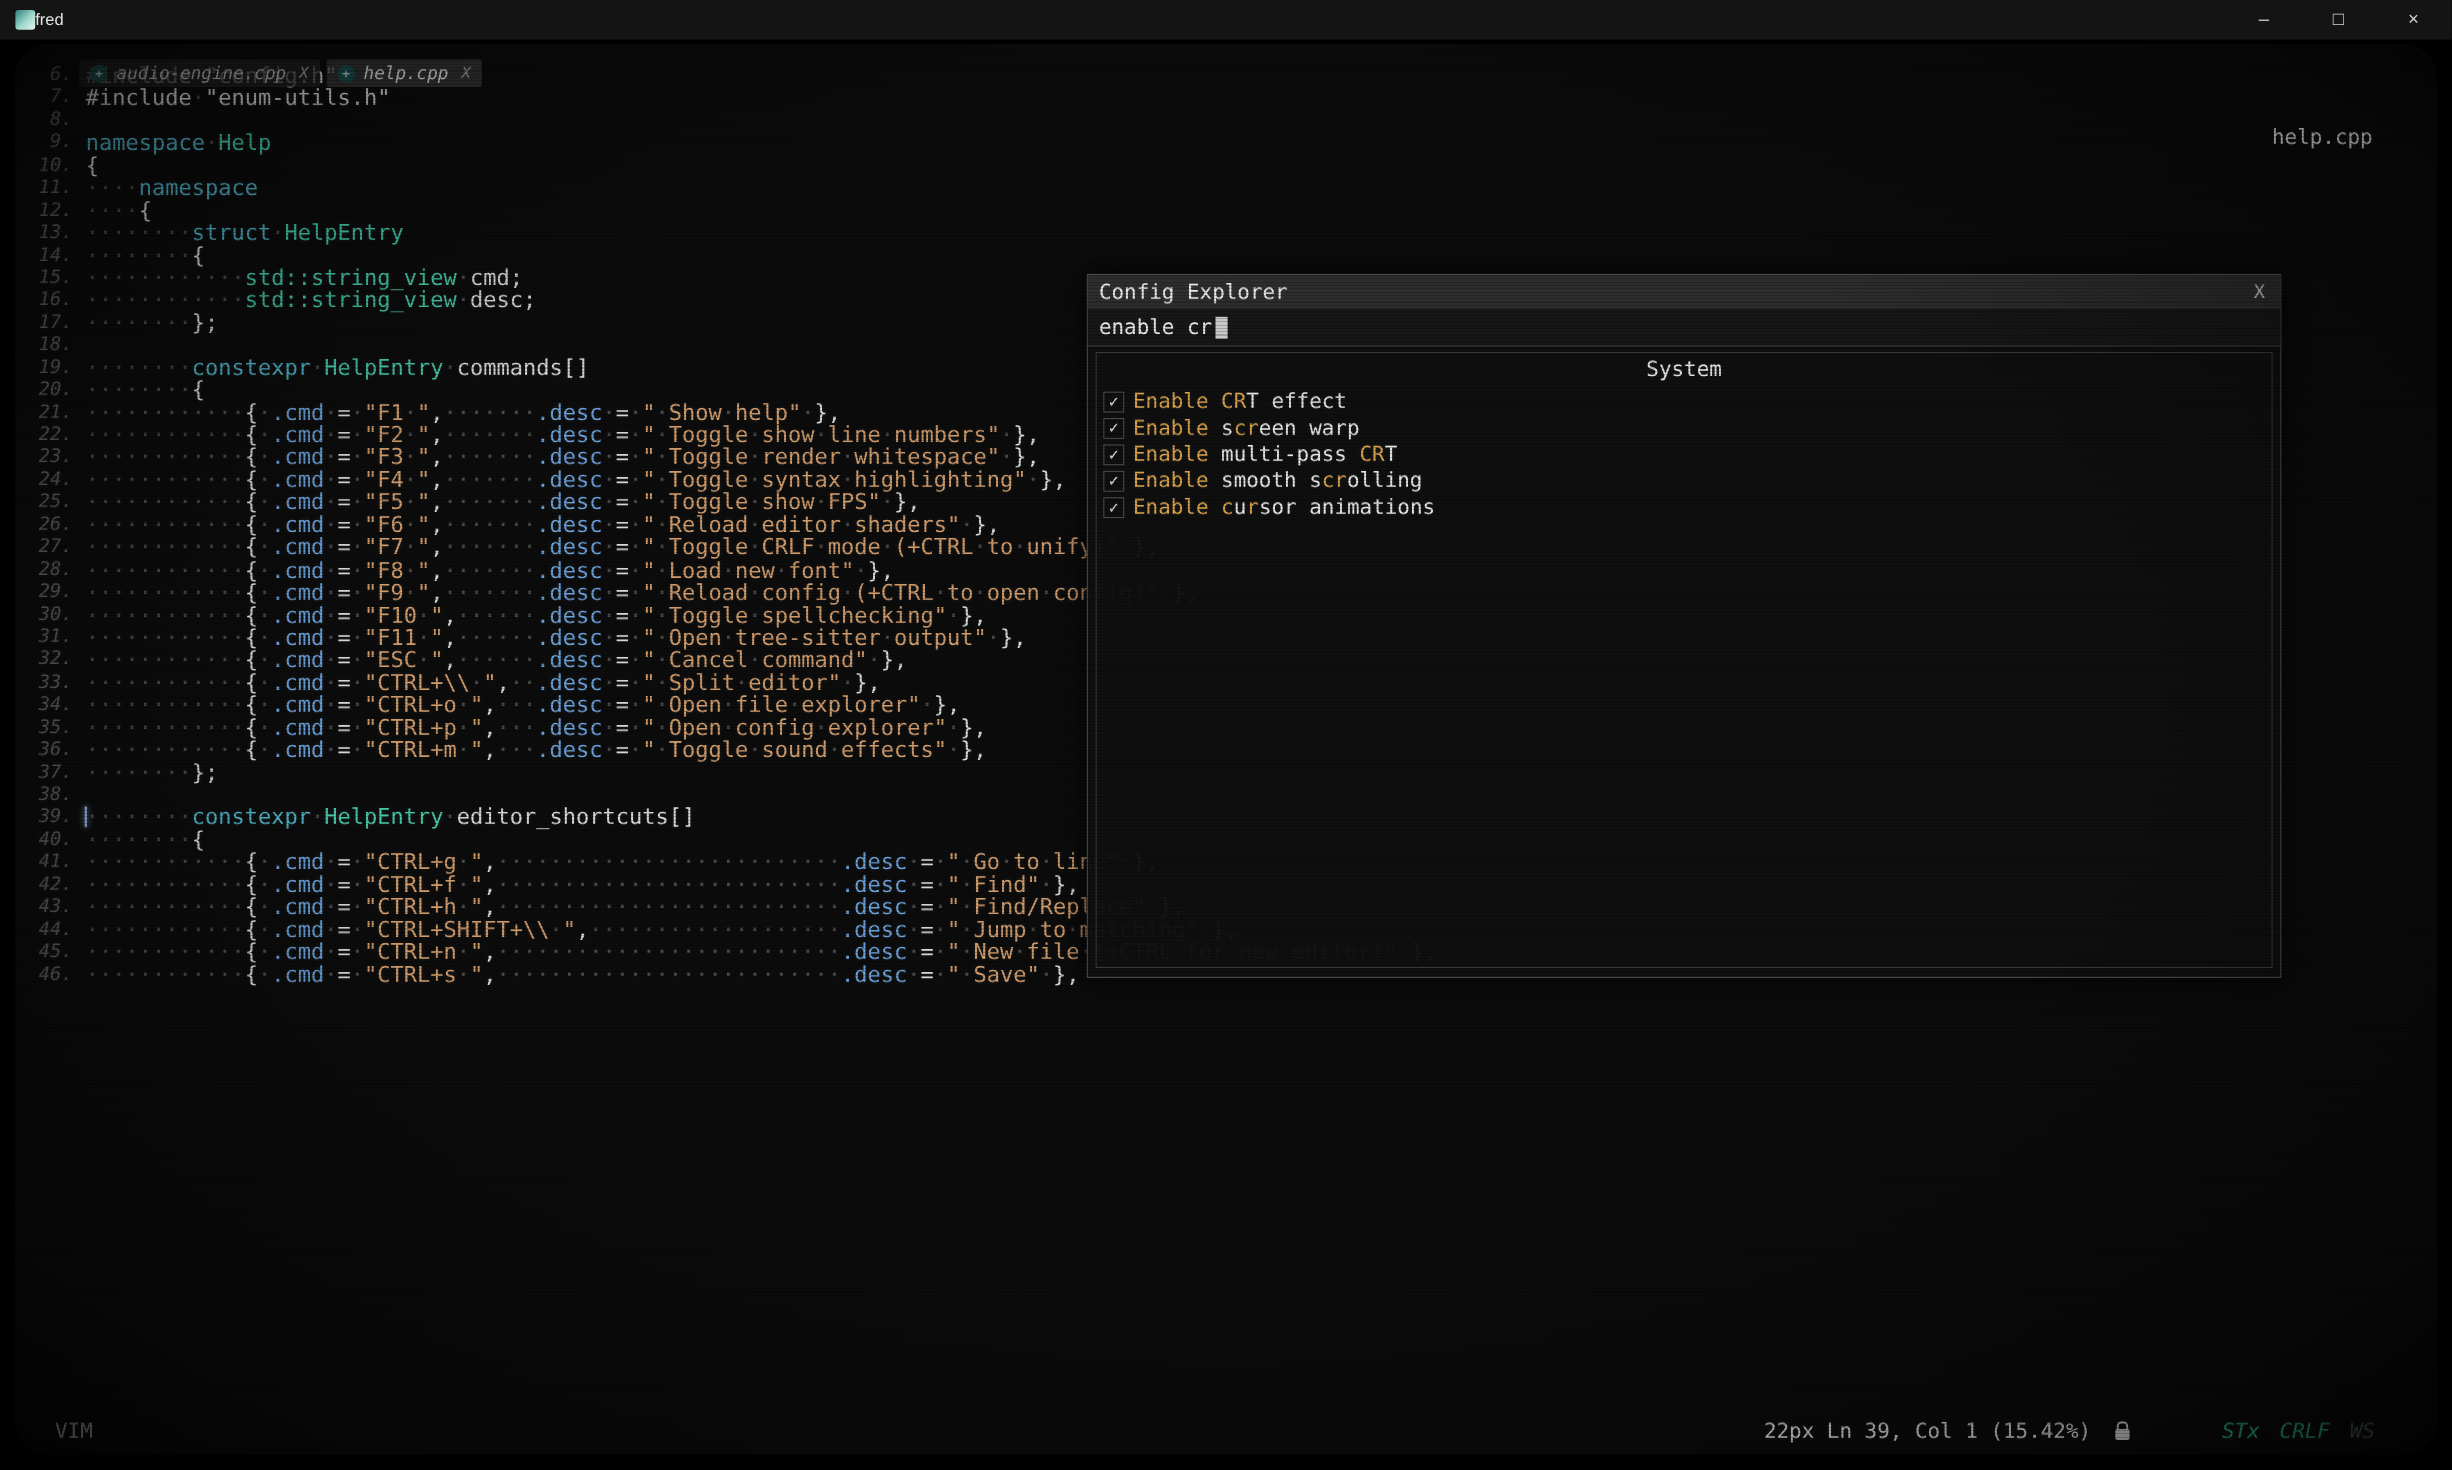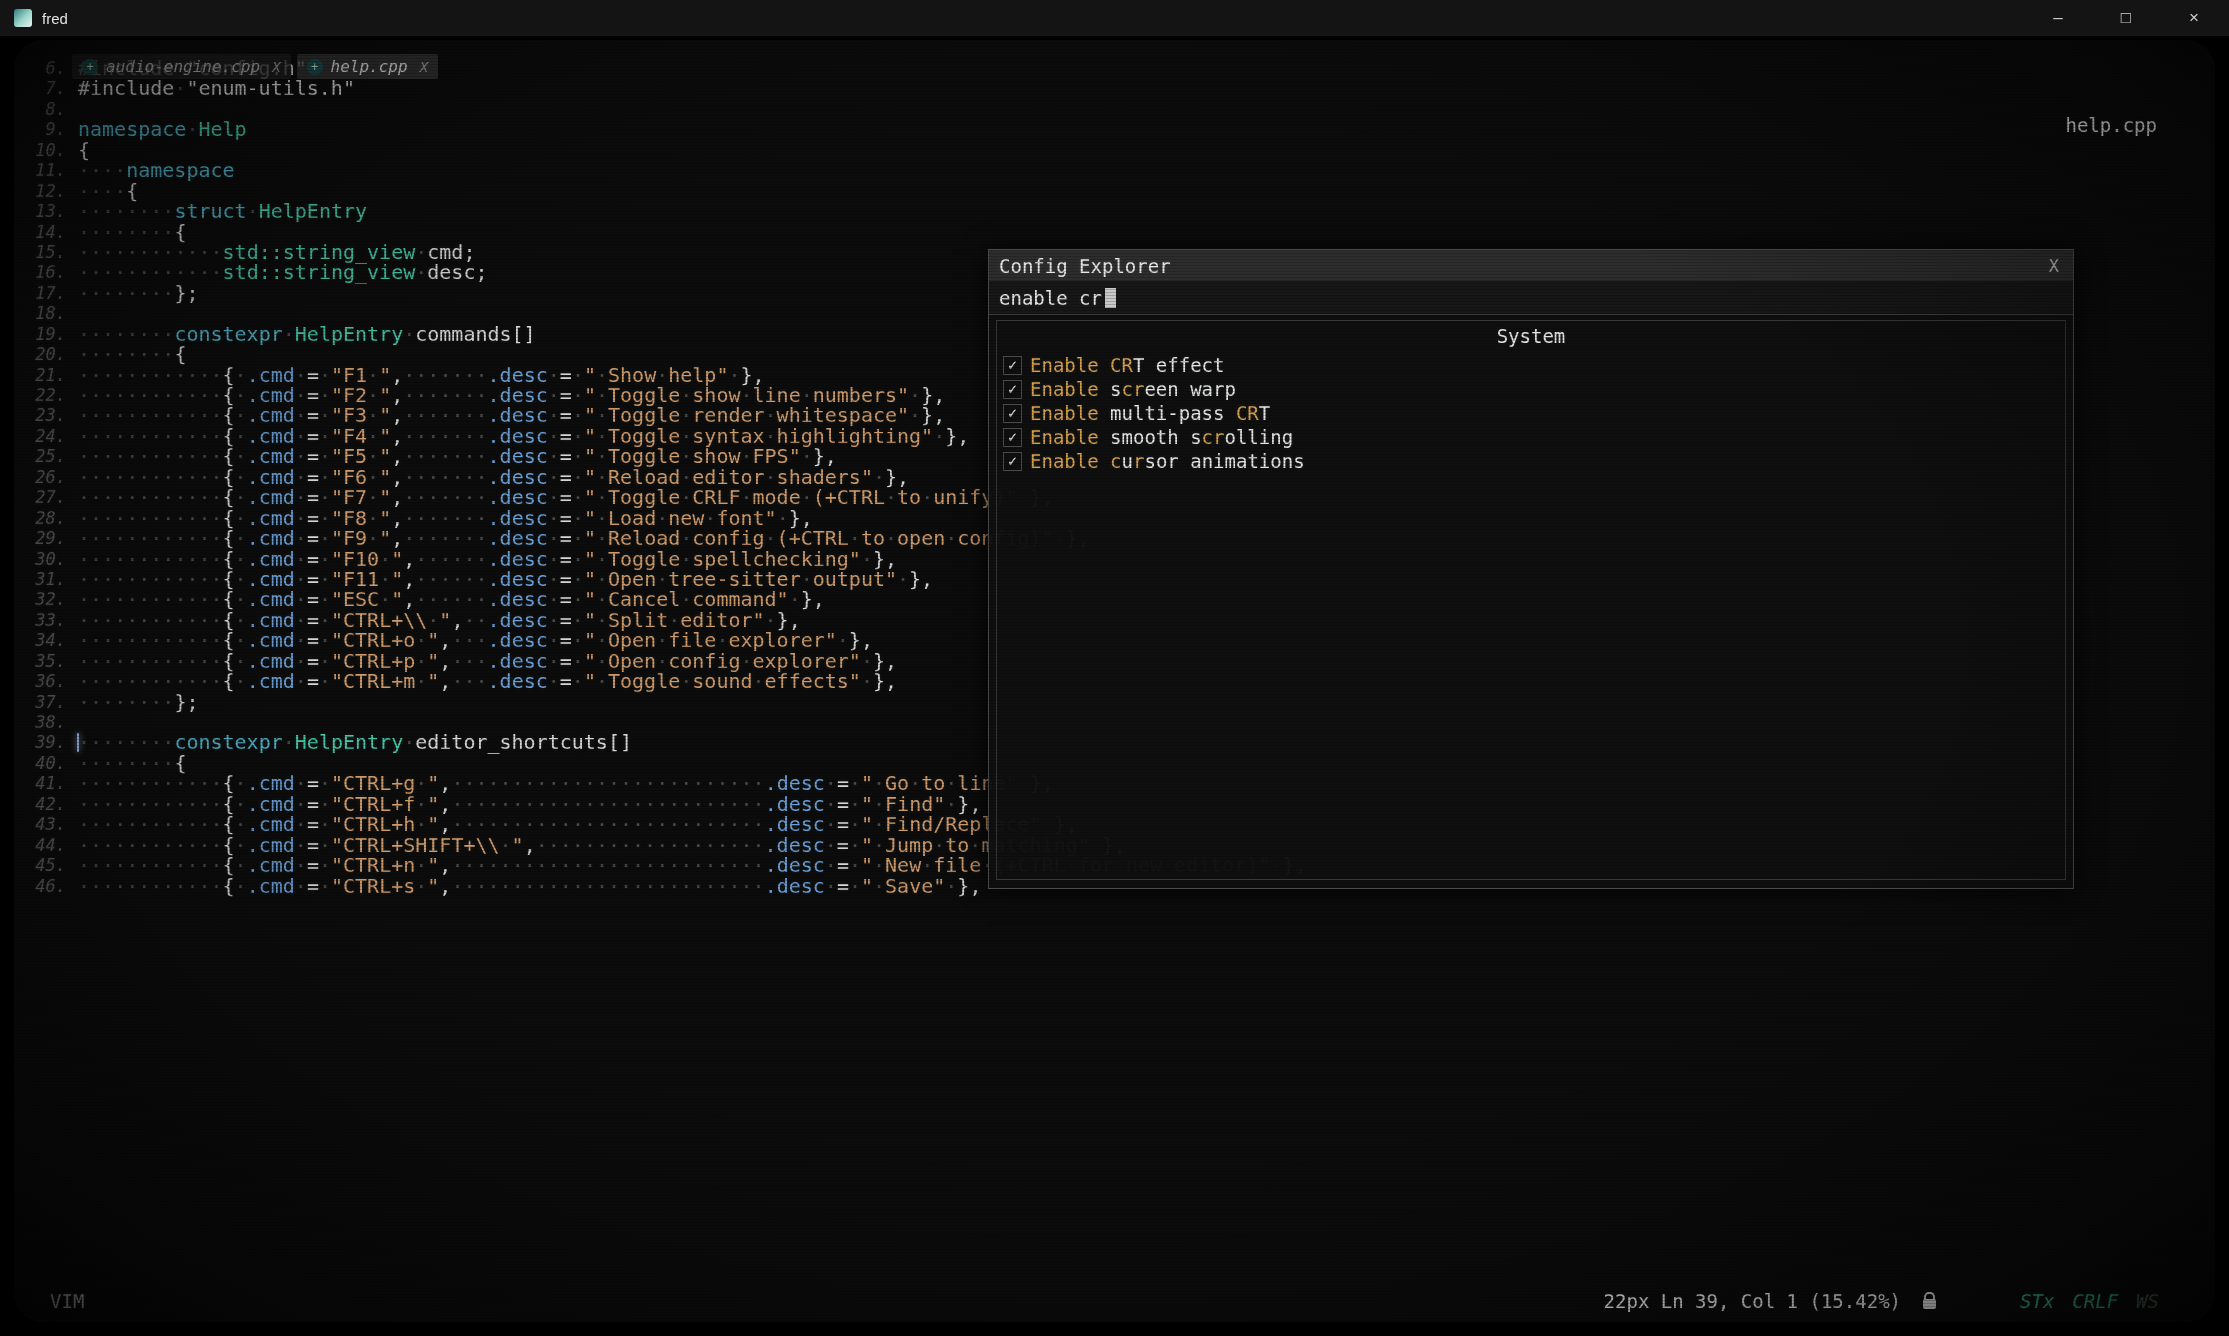--- a/index.html
+++ b/index.html
@@ -1,19 +1,19 @@
 <!DOCTYPE html>
 <html style="--c-keyword: #4fb3c9; --c-type: #45c8a8; --c-member: #6a9fd8; --c-string: #cf9a6a; --c-match: #d8a04a; --c-plain: #d6d6d6;"><head>
 <meta charset="utf-8">
 <style>
   html,body{margin:0;padding:0;background:#000;width:2229px;height:1336px;overflow:hidden;}
   body{font-family:"DejaVu Sans Mono",monospace;}
 
   
-  .titlebar{height:36px;background:#141414;display:flex;align-items:center;gap:10px;
+  .titlebar{height:36px;background:#141414;display:flex;align-items:center;gap:0;
             padding:0 14px;color:#e3e3e3;font-family:"Liberation Sans",sans-serif;font-size:15px;}
   .app-icon{width:18px;height:18px;border-radius:3px;display:inline-block;
             background:linear-gradient(135deg,#2f7d7d 0%,#9fd8cd 55%,#e8f4ef 100%);}
   .win-controls{margin-left:auto;display:flex;gap:58px;padding-right:16px;color:#cfcfcf;font-size:17px;}
   .win-controls span{cursor:default;}
 
   
   .screen{position:absolute;left:14px;top:40px;width:2201px;height:1282px;background:#0c0c0c;
           border-radius:30px;overflow:hidden;text-shadow:0 0 4px rgba(190,210,210,.13);}
   .screen::before{content:'';position:absolute;inset:0;z-index:60;pointer-events:none;border-radius:inherit;

